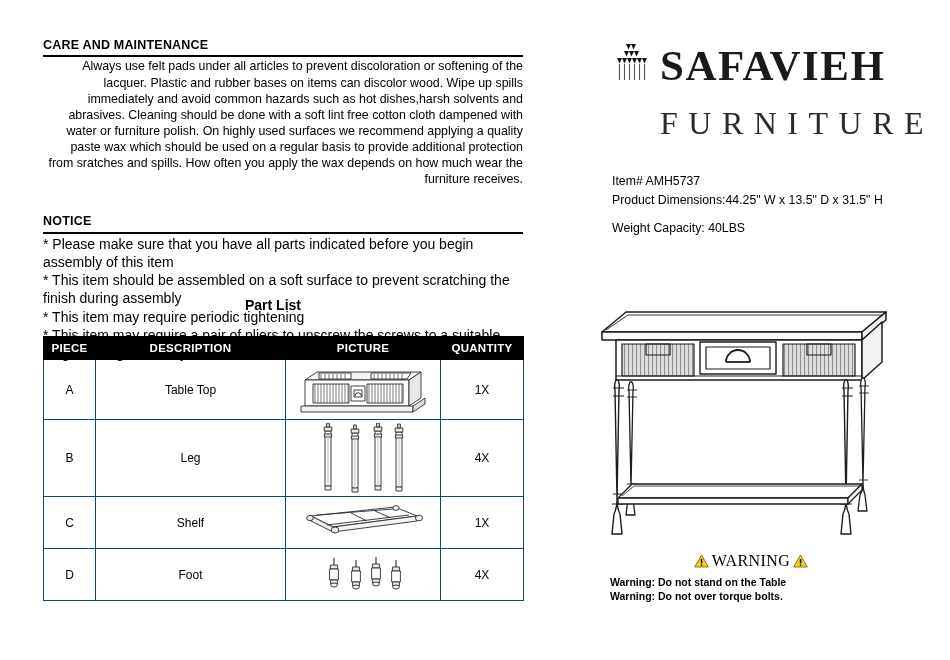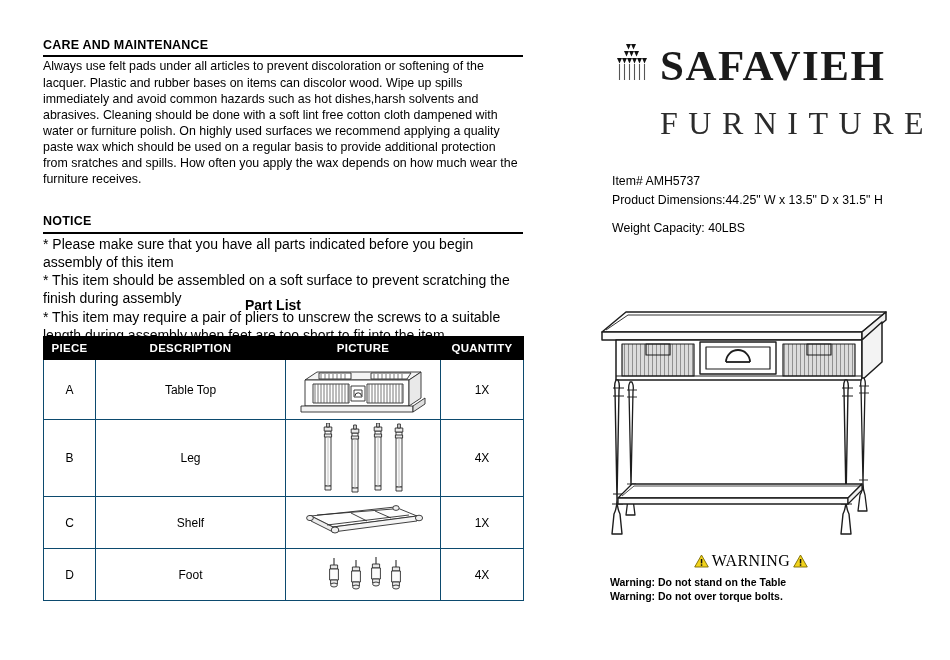--- a/index.html
+++ b/index.html
@@ -36,21 +36,21 @@
     border-top: 2px solid #000;
     width: 100%;
     margin: 0 0 1px 0;
     height: 0;
     font-size: 0;
   }
   .body-paragraph {
     font-size: 12.4px;
     line-height: 1.30;
     margin: 0;
-    text-align: left;
+    text-align: right;
   }
   .notice-block {
     font-size: 14px;
     line-height: 1.30;
     margin: 0;
   }
   .notice-line { margin: 0; }
 
   #notice-section { margin-top: 27px; }
 
@@ -183,20 +183,21 @@
     <div class="heading-rule"></div>
     <p class="body-paragraph">Always use felt pads under all articles to prevent discoloration or softening of the lacquer. Plastic and rubber bases on items can discolor wood. Wipe up spills immediately and avoid common hazards such as hot dishes,harsh solvents and abrasives. Cleaning should be done with a soft lint free cotton cloth dampened with water or furniture polish. On highly used surfaces we recommend applying a quality paste wax which should be used on a regular basis to provide additional protection from sratches and spills. How often you apply the wax depends on how much wear the furniture receives.</p>
   </div>
 
   <div id="notice-section">
     <h2 class="section-heading">NOTICE</h2>
     <div class="heading-rule"></div>
     <div class="notice-block">
       <p class="notice-line">* Please make sure that you have all parts indicated before you begin assembly of this item</p>
       <p class="notice-line">* This item should be assembled on a soft surface to prevent scratching the finish during assembly</p>
+      <p class="notice-line">* This item may require periodic tightening</p>
       <p class="notice-line">* This item may require a pair of pliers to unscrew the screws to a suitable length during assembly when feet are too short to fit into the item.</p>
     </div>
   </div>
 
 </div>
 
 <div id="part-list-title">Part List</div>
 
 <table id="part-table">
   <colgroup>

